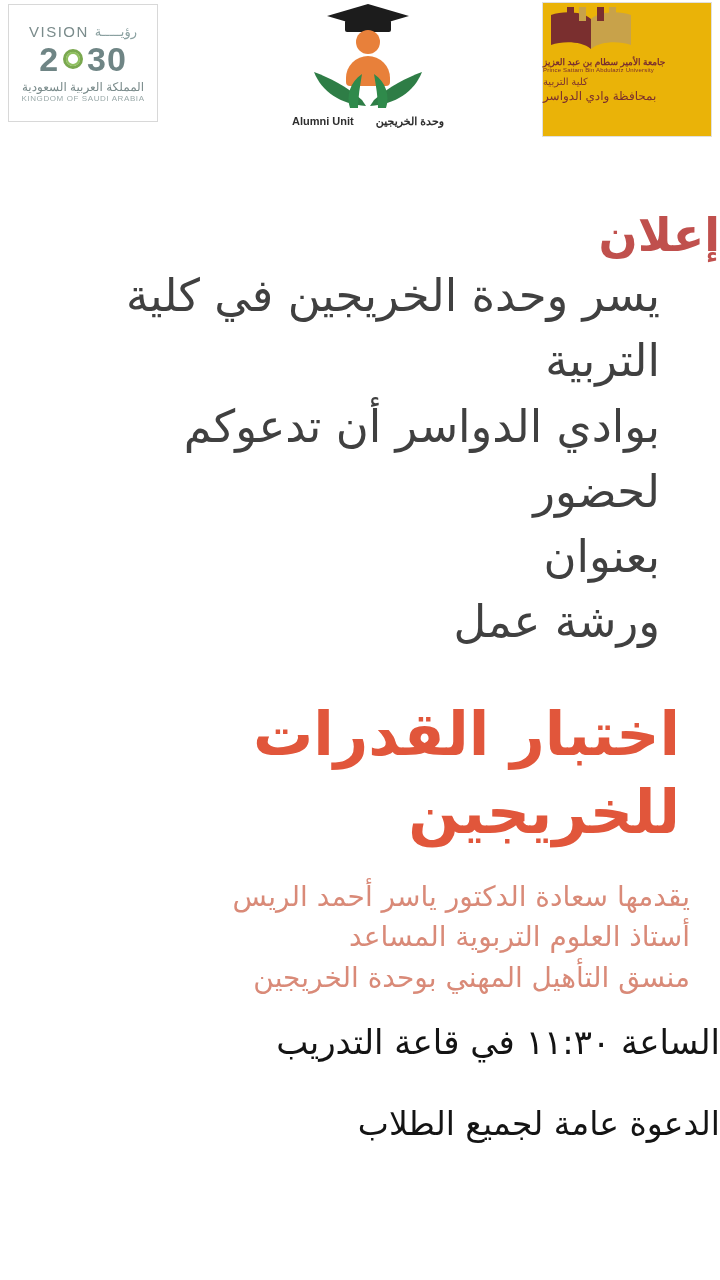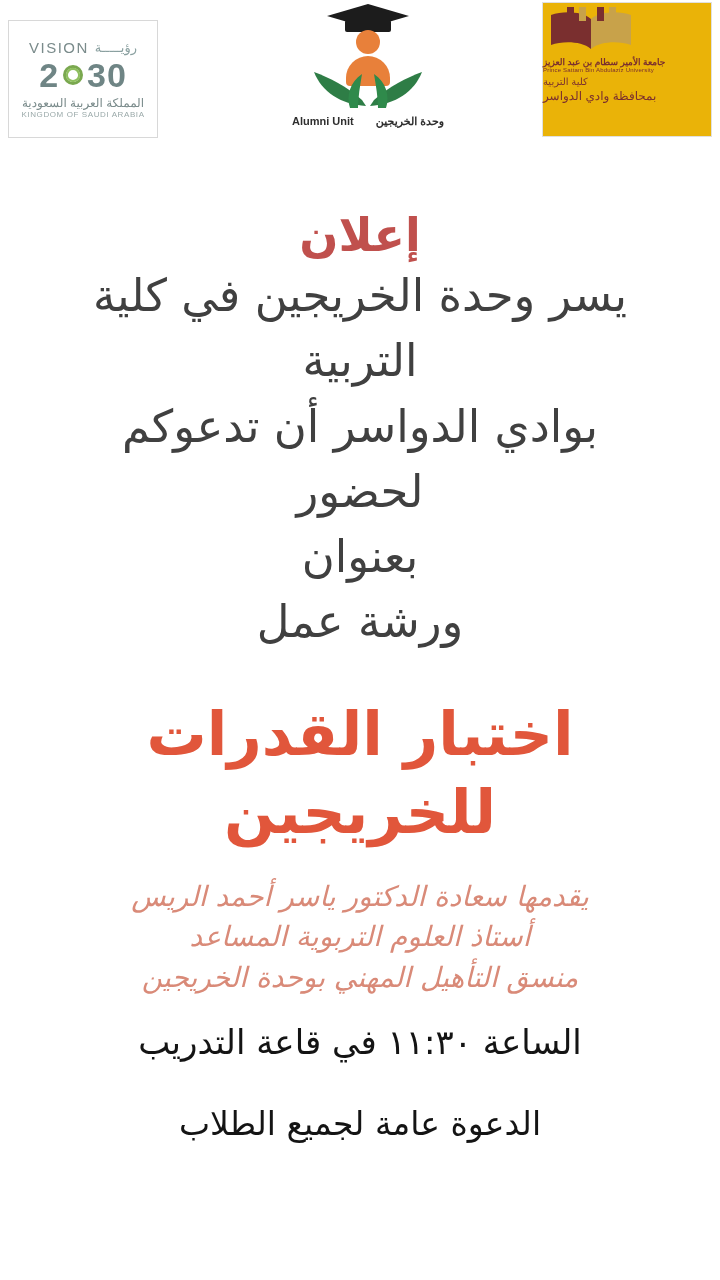--- a/index.html
+++ b/index.html
@@ -20,21 +20,21 @@
   .logo-bar {
     position: relative;
     width: 720px;
     height: 150px;
   }
 
   
   .vision-logo {
     position: absolute;
     left: 8px;
-    top: 20px;
+    top: 4px;
     width: 150px;
     height: 118px;
     border: 1px solid #d8d8d8;
     box-sizing: border-box;
     display: flex;
     flex-direction: column;
     align-items: center;
     justify-content: center;
     background: #ffffff;
   }
@@ -188,21 +188,20 @@
   }
   .univ-ar3 {
     font-size: 12px;
     color: #7a2f2f;
     margin-top: 2px;
   }
 
   
   .poster {
     width: 720px;
-    text-align: center;
     font-family: "DejaVu Sans", "Liberation Sans", sans-serif;
   }
   .headline {
     margin-top: 58px;
     font-size: 46px;
     color: #c0504d;
     font-weight: bold;
     letter-spacing: 0;
   }
   .intro {
@@ -218,22 +217,21 @@
     font-weight: bold;
     color: #e1563b;
     line-height: 1.3;
     padding: 0 40px;
   }
   .presenter {
     margin-top: 26px;
     font-size: 28px;
     line-height: 1.45;
     color: #d98a78;
-    padding: 0 50px;
-    font-style: italic;
+    padding: 0 30px;
   }
   .date-line {
     margin-top: 42px;
     font-size: 44px;
     color: #141414;
     font-weight: normal;
   }
   .time-line {
     margin-top: 24px;
     font-size: 34px;

